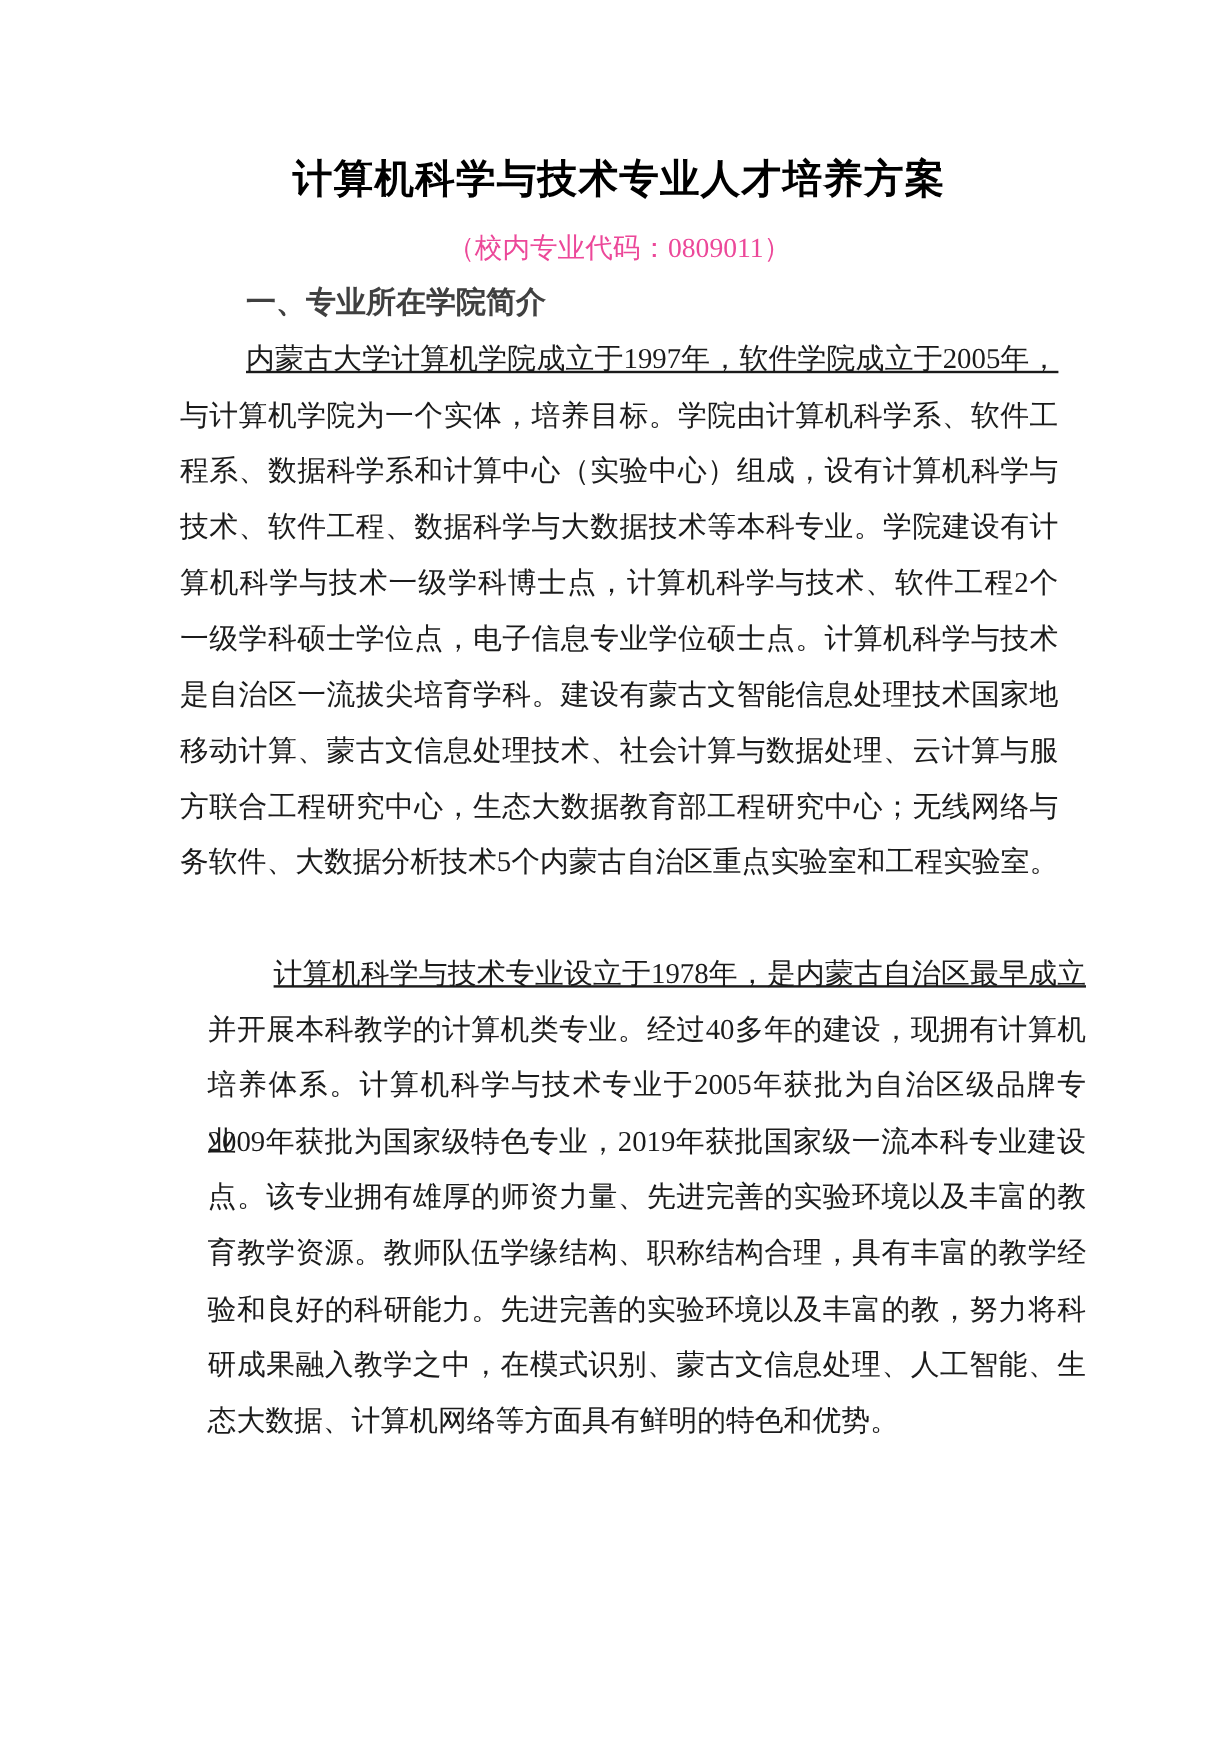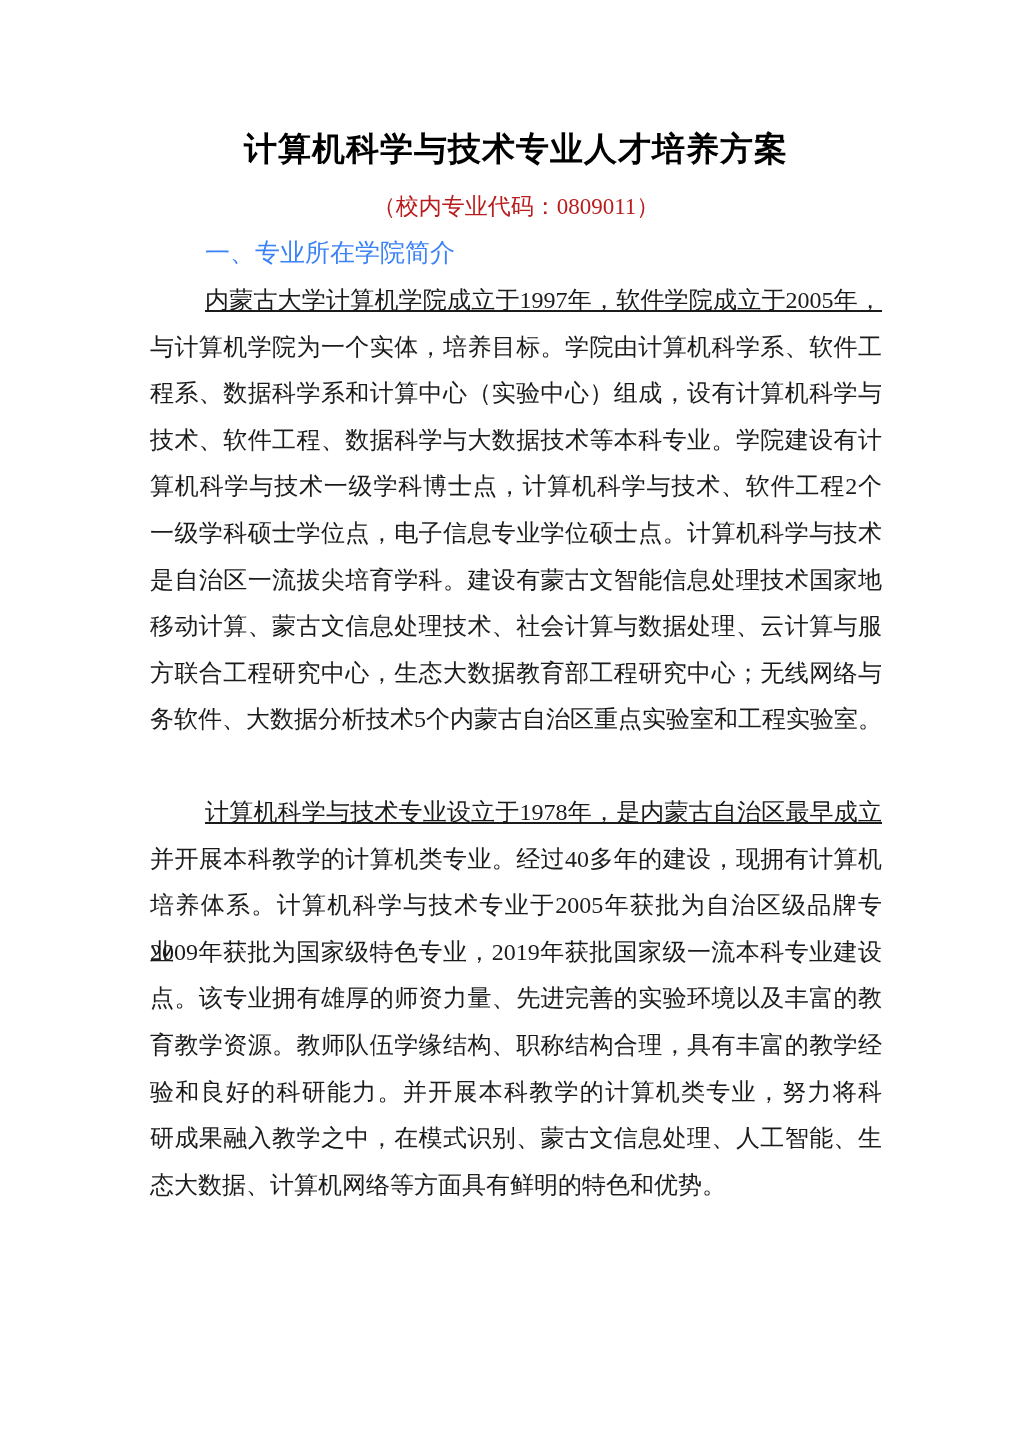--- a/index.html
+++ b/index.html
@@ -21,41 +21,41 @@
     font-weight:700;
     font-size:33px;line-height:42px;
     letter-spacing:1px;
     color:#000000;
     white-space:nowrap;
   }
   .doc-subtitle{
     position:absolute;top:191px;left:0;width:100%;
     text-align:center;
     font-size:23px;line-height:32px;
-    color:#b91c1c;
+    color:#ec4899;
     white-space:nowrap;
   }
   .sec-heading{
     position:absolute;left:0;width:100%;
     font-family:"Liberation Sans",sans-serif;
-    font-weight:400;
+    font-weight:700;
     font-size:25px;line-height:34px;
     text-indent:55px;
-    color:#3b82f6;
+    color:#404040;
     white-space:nowrap;
   }
   #heading-1{top:235px;}
   #heading-2{top:746px;}
   #heading-3{top:1255px;}
   .para{
     position:absolute;left:0;width:100%;
     font-size:24px;line-height:46.6px;
   }
   #para-1{top:277px;}
-  #para-2{top:789px;}
+  #para-2{top:789px;margin-left:23px;}
   .pline{
     text-align:justify;
     text-align-last:justify;
     height:46.6px;
     overflow:visible;
   }
   .pline.first{text-indent:55px;text-decoration:underline;}
   .pline.endleft{text-align-last:left;}
 </style>
 </head>
@@ -84,20 +84,20 @@
     </div>
 
 
     <div class="para" id="para-2">
       <div class="pline first">计算机科学与技术专业设立于1978年，是内蒙古自治区最早成立</div>
       <div class="pline">并开展本科教学的计算机类专业。经过40多年的建设，现拥有计算机</div>
       <div class="pline">培养体系。计算机科学与技术专业于2005年获批为自治区级品牌专业、</div>
       <div class="pline">2009年获批为国家级特色专业，2019年获批国家级一流本科专业建设</div>
       <div class="pline">点。该专业拥有雄厚的师资力量、先进完善的实验环境以及丰富的教</div>
       <div class="pline">育教学资源。教师队伍学缘结构、职称结构合理，具有丰富的教学经</div>
-      <div class="pline">验和良好的科研能力。并开展本科教学的计算机类专业，努力将科</div>
+      <div class="pline">验和良好的科研能力。先进完善的实验环境以及丰富的教，努力将科</div>
       <div class="pline">研成果融入教学之中，在模式识别、蒙古文信息处理、人工智能、生</div>
       <div class="pline endleft">态大数据、计算机网络等方面具有鲜明的特色和优势。</div>
     </div>
 
 
   </div>
 </div>
 
 </body></html>

